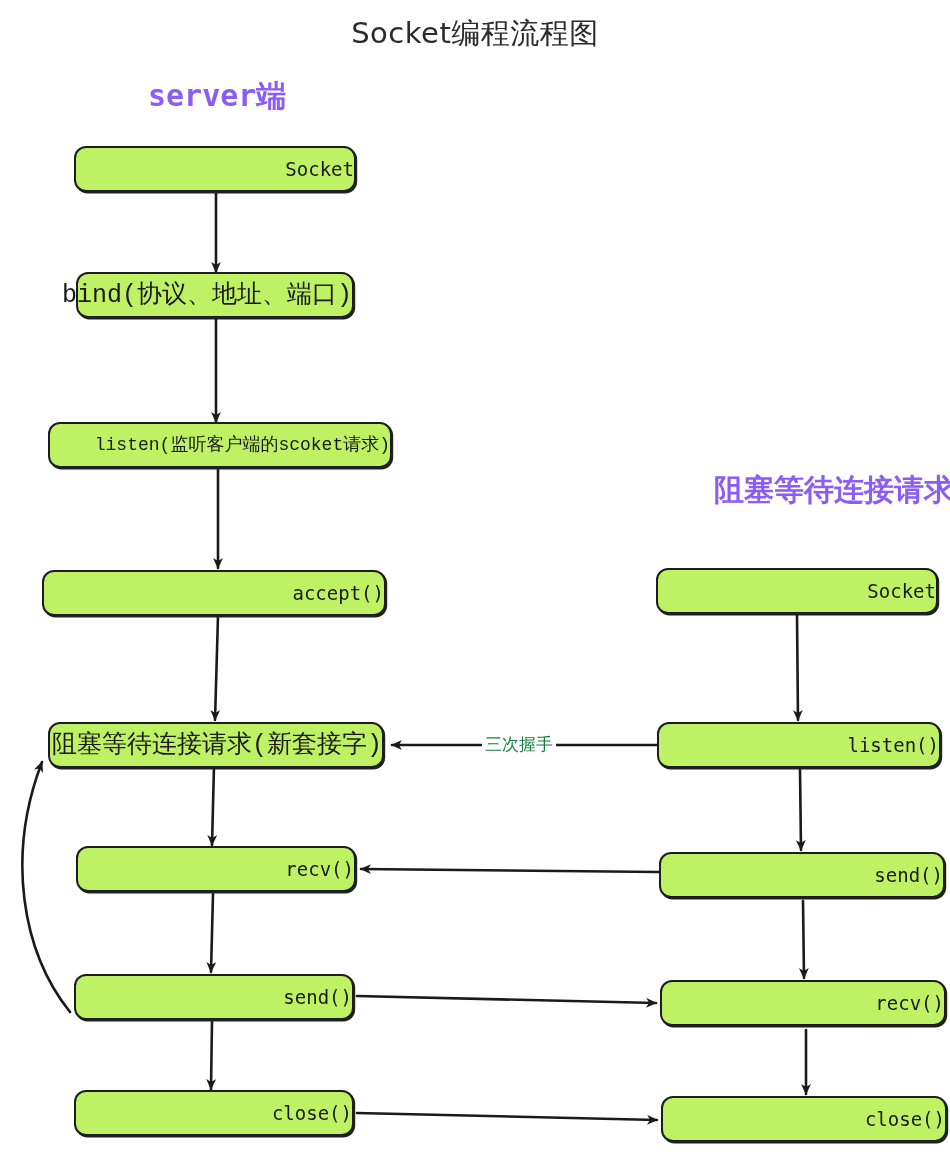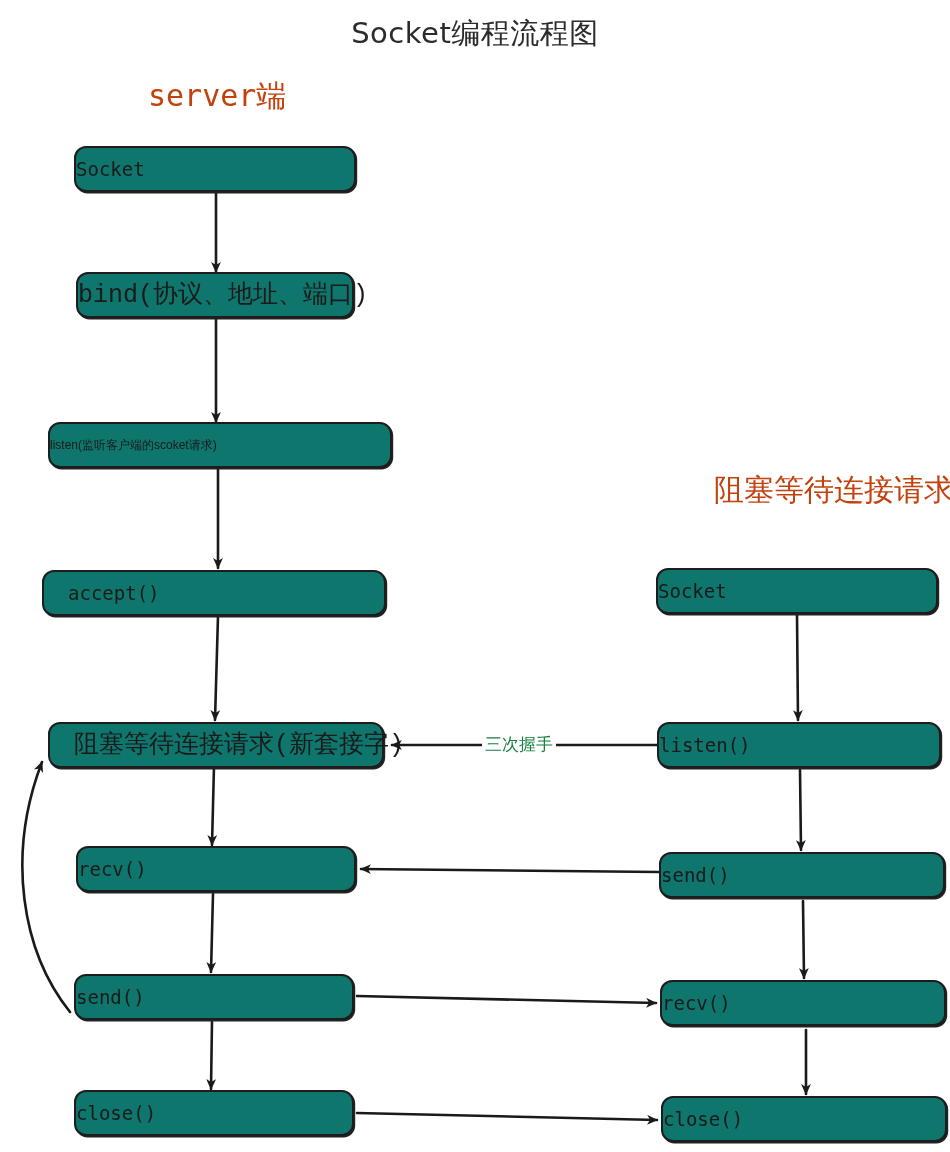--- a/index.html
+++ b/index.html
@@ -36,49 +36,49 @@
     font-family: "DejaVu Sans", sans-serif;
     font-size: 29px;
     color: #2b2b2b;
     letter-spacing: 0.5px;
     white-space: nowrap;
   }
   .lane-label {
     position: absolute;
     font-family: "DejaVu Sans Mono", monospace;
     font-size: 30px;
-    font-weight: normal;
-    color: #c2410c;
+    font-weight: bold;
+    color: #8b5cf6;
     white-space: nowrap;
   }
   .node {
     position: absolute;
     box-sizing: border-box;
     border: 2.2px solid #1d1d1d;
     border-radius: 12px;
-    background: #0f766e;
+    background: #bef264;
     display: flex;
     align-items: center;
-    justify-content: flex-start;
+    justify-content: flex-end;
     color: #1a1a1a;
     box-shadow: 1.4px 1.6px 0 -0.2px #222;
   }
   .node-label {
     font-family: "DejaVu Sans Mono", monospace;
     font-size: 19px;
     line-height: 1;
     white-space: nowrap;
   }
   .node-label.cjk {
     font-family: Liberation Mono, monospace;
     font-size: 25px;
   }
   .node-label.mixed {
-    font-family: Liberation Sans, sans-serif;
-    font-size: 12px;
+    font-family: Liberation Mono, monospace;
+    font-size: 18px;
   }
   .edge-label {
     position: absolute;
     font-family: "DejaVu Sans", sans-serif;
     font-size: 17px;
     color: #15803d;
     background: #ffffff;
     padding: 0 3px;
     white-space: nowrap;
   }

